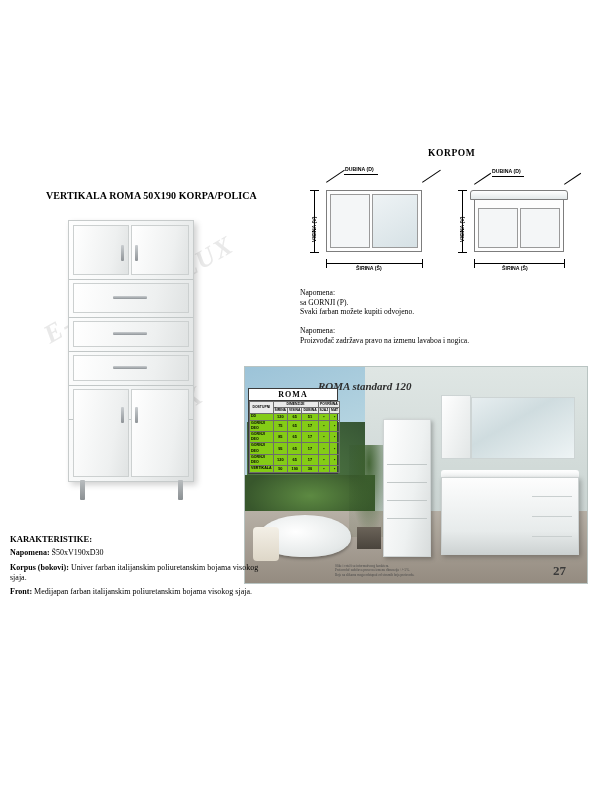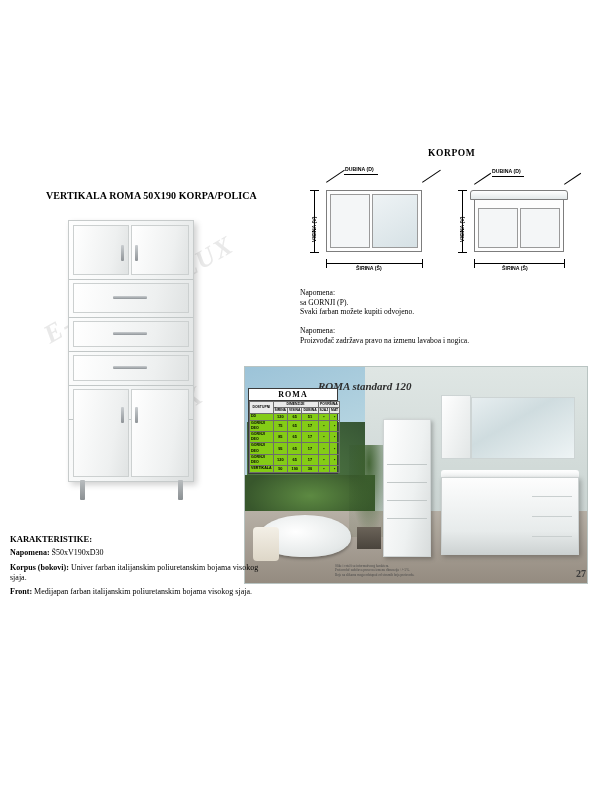--- a/index.html
+++ b/index.html
@@ -197,23 +197,23 @@
     left: 318px;
     top: 380px;
     font-size: 11px;
     font-style: italic;
     font-weight: bold;
     color: #2e2e2e;
     font-family: "Liberation Serif", serif;
   }
   .photo-pageno {
     position: absolute;
-    right: 1px;
+    right: 21px;
     bottom: 4px;
-    font-size: 10px;
+    font-size: 13px;
     font-weight: bold;
     color: #3a3a3a;
   }
   .photo-fineprint {
     position: absolute;
     left: 90px;
     bottom: 6px;
     width: 170px;
     font-size: 3.3px;
     line-height: 1.35;

